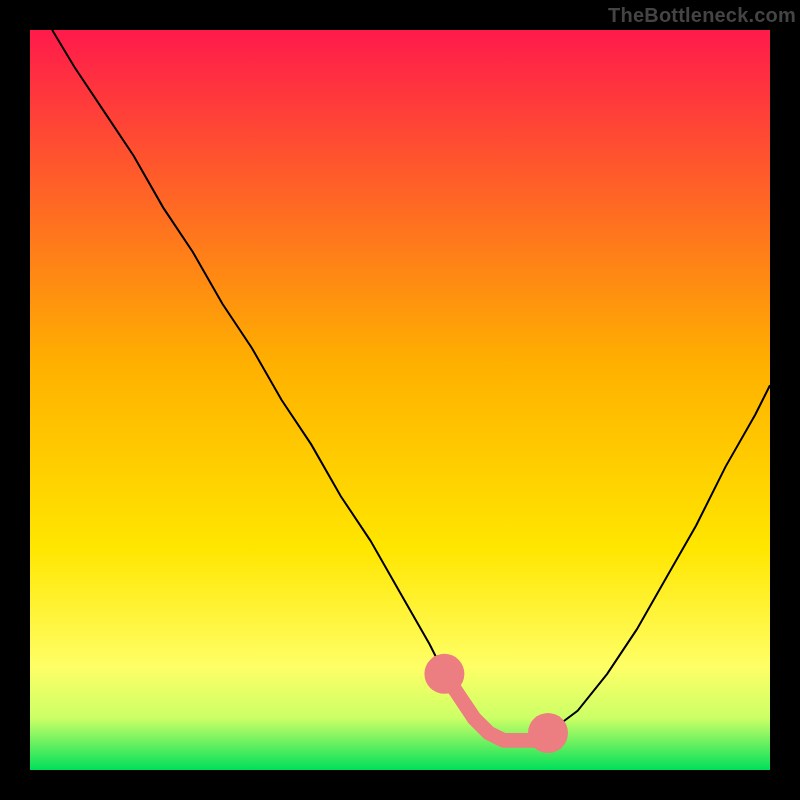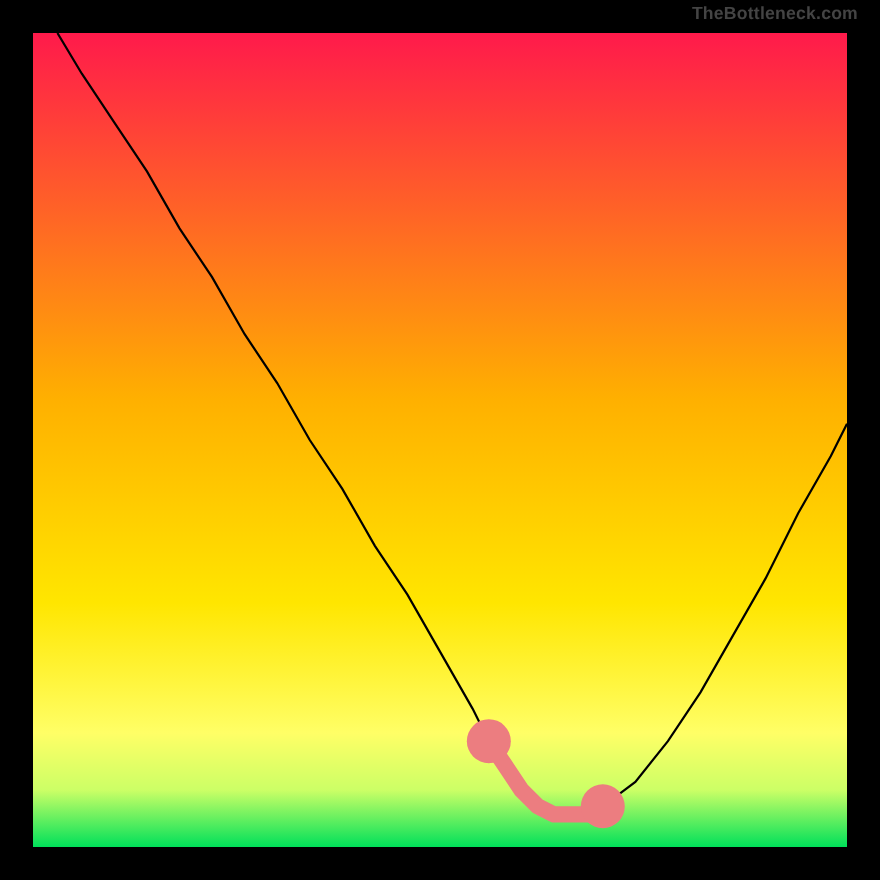--- a/index.html
+++ b/index.html
@@ -12,23 +12,23 @@
     font-family: Arial, Helvetica, sans-serif;
   }
   .wrap {
     width: 800px;
     height: 800px;
     position: relative;
   }
   .watermark {
     position: absolute;
     top: 4px;
-    right: 20px;
+    right: 4px;
     color: #444;
-    font-size: 16px;
+    font-size: 20px;
     font-weight: 600;
     letter-spacing: 0.2px;
     user-select: none;
   }
   .plot {
     position: absolute;
     left: 30px;
     top: 30px;
     width: 740px;
     height: 740px;

